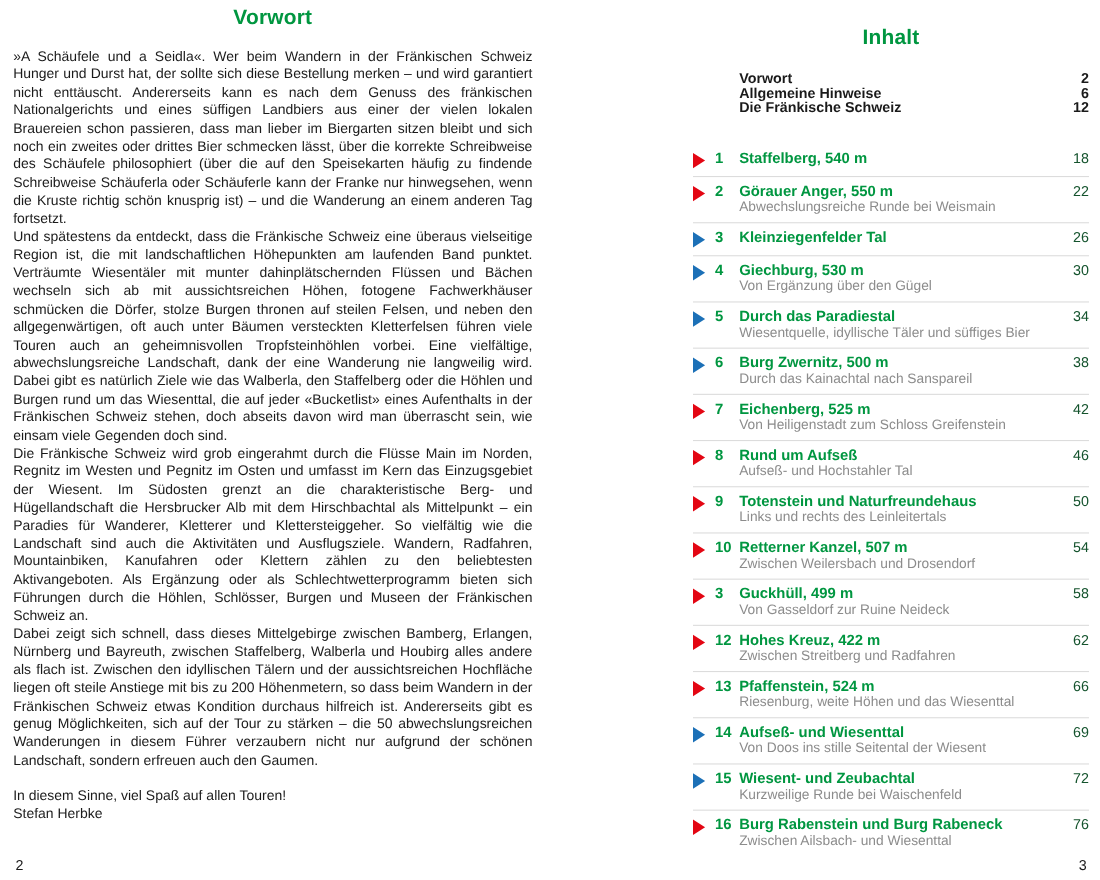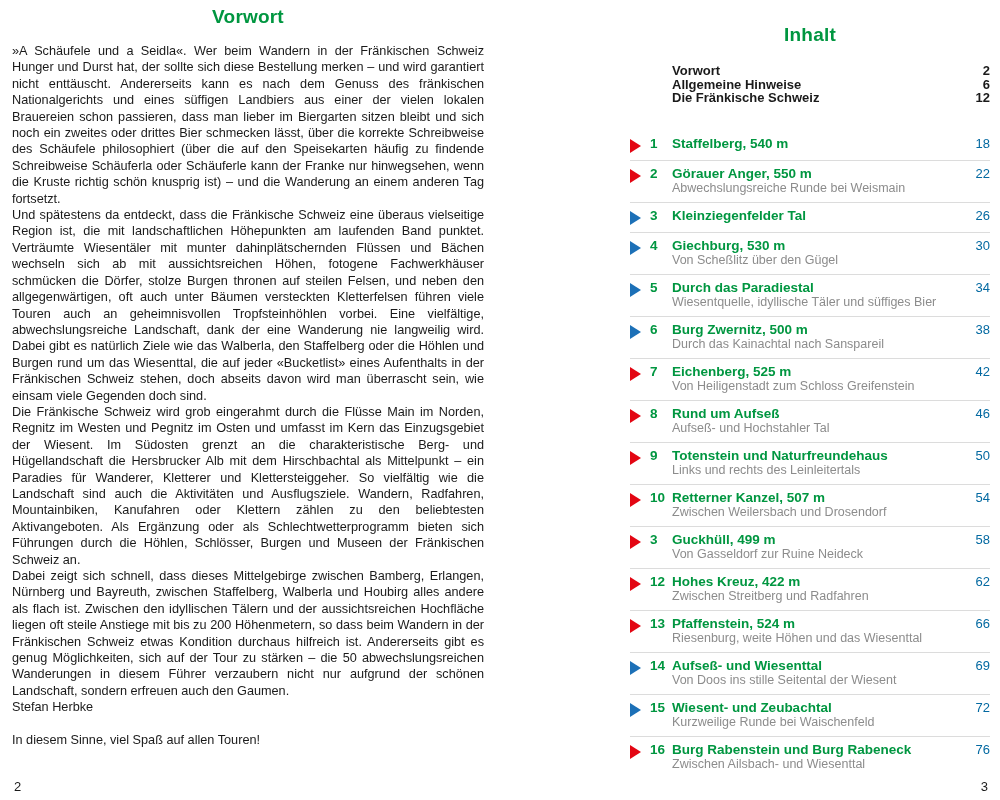--- a/index.html
+++ b/index.html
@@ -43,21 +43,21 @@
   }
   .tri.red  { border-left-color:#e30613; }
   .tri.blue { border-left-color:#1c70b7; }
   .tour-num {
     flex:0 0 22px; font-size:13.5px; font-weight:bold; color:#009640;
     line-height:14px;
   }
   .tour-mid { flex:1 1 auto; min-width:0; }
   .tour-title { font-size:13.5px; font-weight:bold; color:#009640; line-height:14px; }
   .tour-sub { font-size:12.5px; color:#8c8c8c; line-height:13px; margin-top:1px; }
-  .tour-page { flex:0 0 auto; font-size:13px; color:#0369a1; line-height:14px; margin-left:20px; }
+  .tour-page { flex:0 0 auto; font-size:13px; color:#14532d; line-height:14px; margin-left:20px; }
 
   
   .folio { position:absolute; bottom:6px; font-size:13px; color:#1a1a1a; }
   .folio-left { left:14px; }
   .folio-right { right:12px; }
 </style>
 </head>
 <body>
 
 <div class="left-page">
@@ -67,22 +67,22 @@
 
       <p>»A Schäufele und a Seidla«. Wer beim Wandern in der Fränkischen Schweiz Hunger und Durst hat, der sollte sich diese Bestellung merken – und wird garantiert nicht enttäuscht. Andererseits kann es nach dem Genuss des fränkischen Nationalgerichts und eines süffigen Landbiers aus einer der vielen lokalen Brauereien schon passieren, dass man lieber im Biergarten sitzen bleibt und sich noch ein zweites oder drittes Bier schmecken lässt, über die korrekte Schreibweise des Schäufele philosophiert (über die auf den Speisekarten häufig zu findende Schreibweise Schäuferla oder Schäuferle kann der Franke nur hinwegsehen, wenn die Kruste richtig schön knusprig ist) – und die Wanderung an einem anderen Tag fortsetzt.</p>
 
       <p>Und spätestens da entdeckt, dass die Fränkische Schweiz eine überaus vielseitige Region ist, die mit landschaftlichen Höhepunkten am laufenden Band punktet. Verträumte Wiesentäler mit munter dahinplätschernden Flüssen und Bächen wechseln sich ab mit aussichtsreichen Höhen, fotogene Fachwerkhäuser schmücken die Dörfer, stolze Burgen thronen auf steilen Felsen, und neben den allgegenwärtigen, oft auch unter Bäumen versteckten Kletterfelsen führen viele Touren auch an geheimnisvollen Tropfsteinhöhlen vorbei. Eine vielfältige, abwechslungsreiche Landschaft, dank der eine Wanderung nie langweilig wird. Dabei gibt es natürlich Ziele wie das Walberla, den Staffelberg oder die Höhlen und Burgen rund um das Wiesenttal, die auf jeder «Bucketlist» eines Aufenthalts in der Fränkischen Schweiz stehen, doch abseits davon wird man überrascht sein, wie einsam viele Gegenden doch sind.</p>
 
       <p>Die Fränkische Schweiz wird grob eingerahmt durch die Flüsse Main im Norden, Regnitz im Westen und Pegnitz im Osten und umfasst im Kern das Einzugsgebiet der Wiesent. Im Südosten grenzt an die charakteristische Berg- und Hügellandschaft die Hersbrucker Alb mit dem Hirschbachtal als Mittelpunkt – ein Paradies für Wanderer, Kletterer und Klettersteiggeher. So vielfältig wie die Landschaft sind auch die Aktivitäten und Ausflugsziele. Wandern, Radfahren, Mountainbiken, Kanufahren oder Klettern zählen zu den beliebtesten Aktivangeboten. Als Ergänzung oder als Schlechtwetterprogramm bieten sich Führungen durch die Höhlen, Schlösser, Burgen und Museen der Fränkischen Schweiz an.</p>
 
       <p>Dabei zeigt sich schnell, dass dieses Mittelgebirge zwischen Bamberg, Erlangen, Nürnberg und Bayreuth, zwischen Staffelberg, Walberla und Houbirg alles andere als flach ist. Zwischen den idyllischen Tälern und der aussichtsreichen Hochfläche liegen oft steile Anstiege mit bis zu 200 Höhenmetern, so dass beim Wandern in der Fränkischen Schweiz etwas Kondition durchaus hilfreich ist. Andererseits gibt es genug Möglichkeiten, sich auf der Tour zu stärken – die 50 abwechslungsreichen Wanderungen in diesem Führer verzaubern nicht nur aufgrund der schönen Landschaft, sondern erfreuen auch den Gaumen.</p>
     </div>
 
+  <p class="body-text closing" style="font-size:12.7px; line-height:16.4px;">In diesem Sinne, viel Spaß auf allen Touren!</p>
   <p class="body-text author" style="font-size:12.7px; line-height:16.4px;">Stefan Herbke</p>
-  <p class="body-text closing" style="font-size:12.7px; line-height:16.4px;">In diesem Sinne, viel Spaß auf allen Touren!</p>
 </div>
 
 <div class="right-page">
   <div class="page-title">Inhalt</div>
 
   <div class="front-matter">
 
       <div class="front-row">
         <span>Vorwort</span>
         <span>2</span>
@@ -127,21 +127,21 @@
           <span class="tour-title" style="display:block">Kleinziegenfelder Tal</span>
         </span>
         <span class="tour-page">26</span>
       </div>
 
       <div class="tour-row">
         <span class="tri blue"></span>
         <span class="tour-num">4</span>
         <span class="tour-mid">
           <span class="tour-title" style="display:block">Giechburg, 530 m</span>
-          <span class="tour-sub" style="display:block">Von Scheßlitz über den Gügel</span>
+          <span class="tour-sub" style="display:block">Von Ergänzung über den Gügel</span>
         </span>
         <span class="tour-page">30</span>
       </div>
 
       <div class="tour-row">
         <span class="tri blue"></span>
         <span class="tour-num">5</span>
         <span class="tour-mid">
           <span class="tour-title" style="display:block">Durch das Paradiestal</span>
           <span class="tour-sub" style="display:block">Wiesentquelle, idyllische Täler und süffiges Bier</span>

